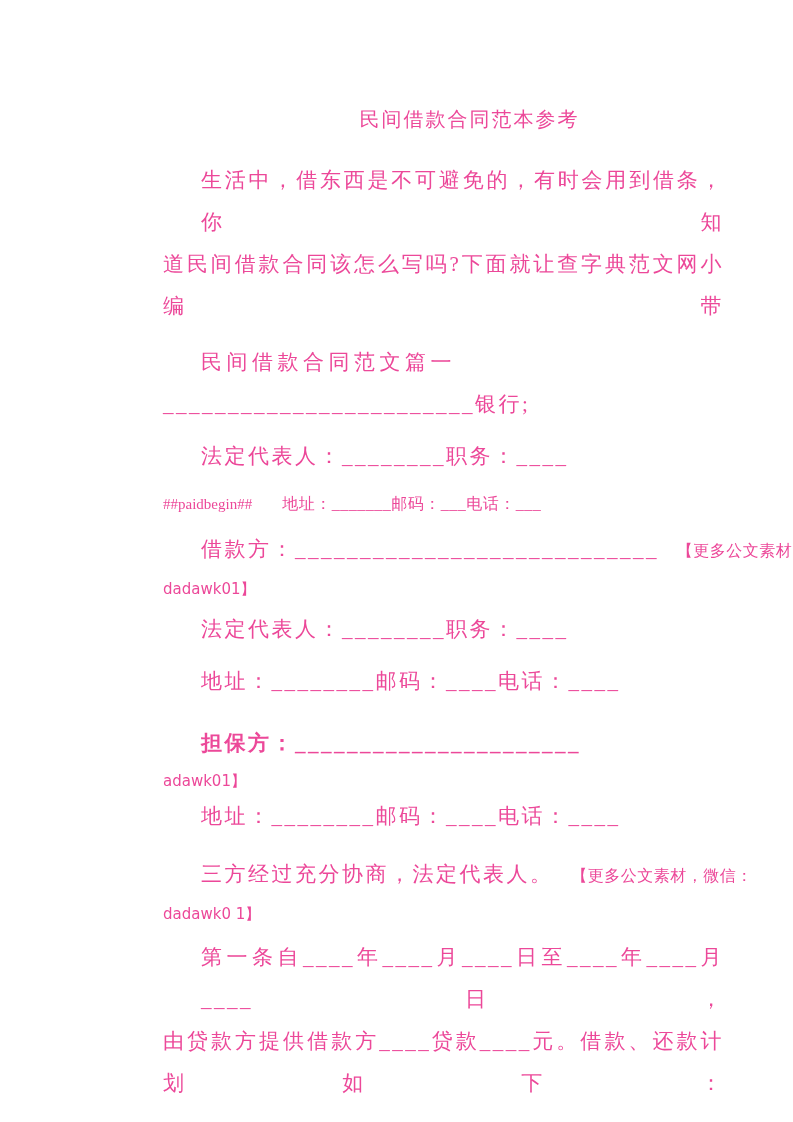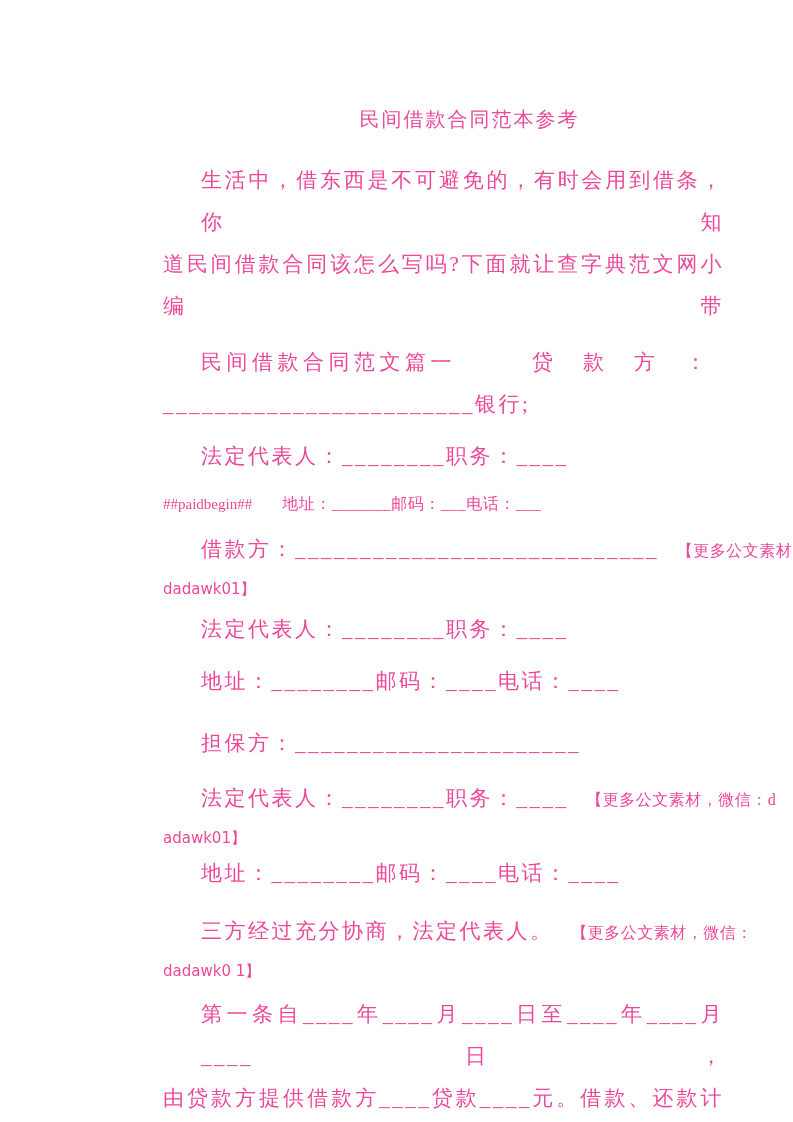--- a/index.html
+++ b/index.html
@@ -40,40 +40,39 @@
     font-size:15px;line-height:34px;letter-spacing:0;white-space:nowrap;
   }
   .paid-line{line-height:34px;white-space:nowrap;}
   .gap10{margin-left:10px;}
   .gap26{margin-left:26px;}
   .mt25{margin-top:25px;}
   .mt14{margin-top:14px;}
   .mt10{margin-top:10px;}
   .mt7{margin-top:7px;}
   .mt2{margin-top:2px;}
-  .mt20{margin-top:20px;}
+  .mt20{margin-top:20px;font-weight:bold;}
   .mt13{margin-top:13px;}
   .mtm3{margin-top:-3px;}
   .mt16{margin-top:16px;}
   .mt5{margin-top:5px;}
 </style>
 </head>
 <body>
 
 <div class="page">
   <div class="content">
 
     <div class="title">民间借款合同范本参考</div>
 
     <div class="line stretch indent mt25">生活中，借东西是不可避免的，有时会用到借条，你知</div>
     <div class="line stretch">道民间借款合同该怎么写吗?下面就让查字典范文网小编带</div>
 
     <div class="heading-row mt14">
       <span class="heading-left">民间借款合同范文篇一</span>
-      <span class="heading-right">贷款方：</span>
     </div>
 
     <div class="line">________________________银行;</div>
 
     <div class="line indent mt10">法定代表人：________职务：____</div>
 
     <div class="paid-line mt10">
       <span class="latin">##paidbegin##</span>
       <span class="small-cjk gap26">地址：_______邮码：___电话：___</span>
     </div>
@@ -83,24 +82,20 @@
       <span class="small-cjk gap10">【更多公文素材，微 信：</span>
     </div>
     <div class="wm-line">dadawk01】</div>
 
     <div class="line indent mt2">法定代表人：________职务：____</div>
 
     <div class="line indent mt10">地址：________邮码：____电话：____</div>
 
     <div class="line indent mt20">担保方：______________________</div>
 
-    <div class="line indent mt13">
-      <span>法定代表人：________职务：____</span>
-      <span class="small-cjk gap10">【更多公文素材，微信：d</span>
-    </div>
     <div class="wm-line">adawk01】</div>
 
     <div class="line indent mtm3">地址：________邮码：____电话：____</div>
 
     <div class="line indent mt16">
       <span>三方经过充分协商，法定代表人。</span>
       <span class="small-cjk gap10">【更多公文素材，微信：</span>
     </div>
     <div class="wm-line">dadawk0 1】</div>
 

